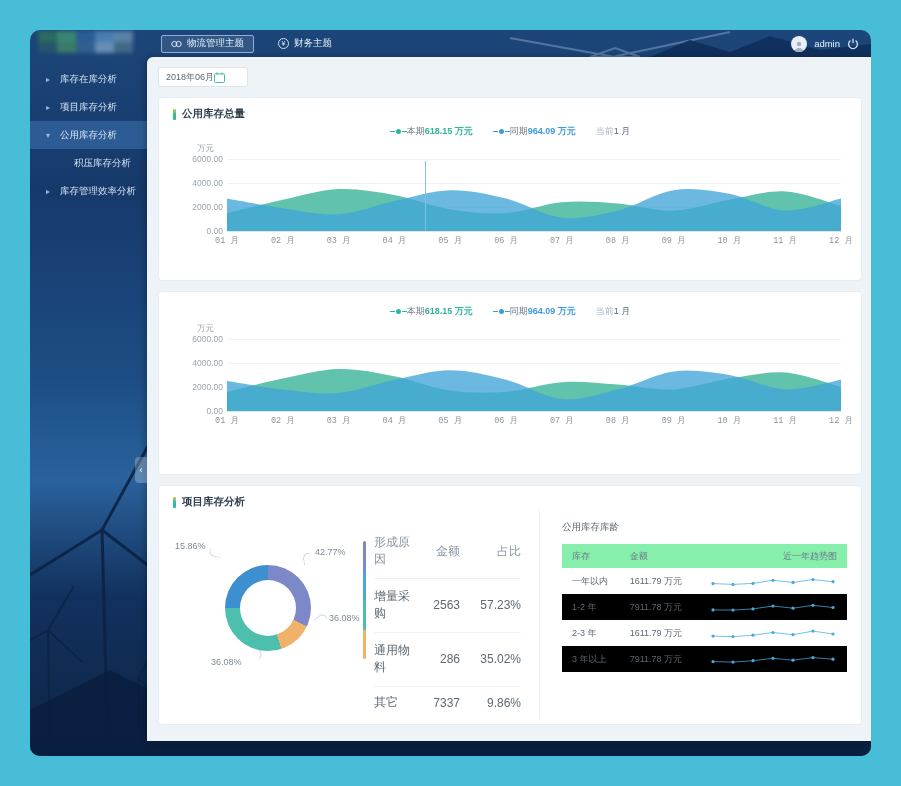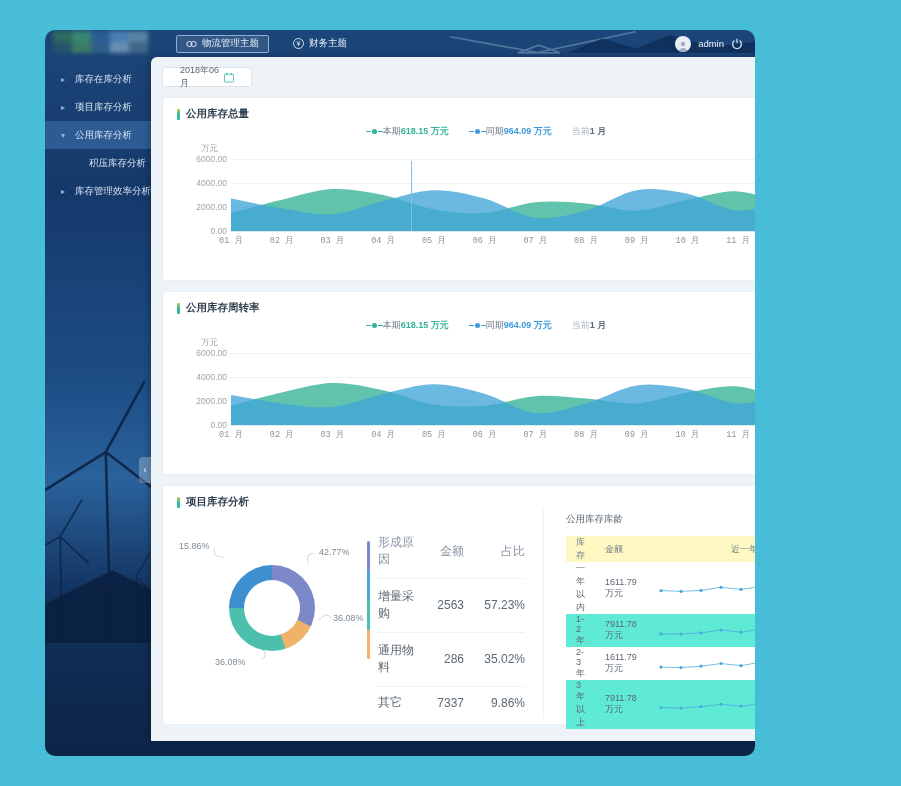--- a/index.html
+++ b/index.html
@@ -1,19 +1,19 @@
 <!DOCTYPE html>
 <html><head>
 <meta charset="utf-8">
 <style>
   * { margin:0; padding:0; box-sizing:border-box; }
   html,body { width:901px; height:786px; }
   body { background:#47bdd8; font-family:"Liberation Sans","DejaVu Sans",sans-serif; position:relative; overflow:hidden; }
 
-  .window { position:absolute; left:45px; top:30px; width:710px; height:726px;
+  .window { position:absolute; left:30px; top:30px; width:841px; height:726px;
     border-radius:10px; overflow:hidden;
     background:linear-gradient(180deg,#1c4679 0%,#16396b 22%,#1d4d85 48%,#2a629c 62%,#12315d 78%,#0d2547 100%); }
   .bg-art { position:absolute; inset:0; z-index:1; pointer-events:none; }
 
   
   header { position:relative; z-index:3; height:27px; display:flex; align-items:center; padding:0 12px 0 8px; }
   .logo-blur { display:grid; grid-template-columns:repeat(5,19px); grid-template-rows:11px 11px; filter:blur(2px); opacity:.95; margin-top:-3px; }
   .logo-blur i { display:block; }
   .tabs { display:flex; gap:14px; margin-left:28px; align-items:center; }
   .tab { display:flex; align-items:center; gap:5px; height:18px; padding:0 9px; font-size:9.5px; color:#e4eefa;
@@ -36,38 +36,38 @@
   .sidebar li.active { background:#2d5c95; }
   .sidebar li.child { padding-left:30px; }
 
   .main { flex:1; background:#eef3f8; border-radius:6px 0 0 0; margin-bottom:15px;
     padding:8px 9px 0 11px; position:relative; box-shadow:-2px 0 6px rgba(0,0,0,.25); }
   .collapse { position:absolute; left:-12px; top:400px; width:12px; height:26px;
     background:rgba(255,255,255,.25); border:none; border-radius:4px 0 0 4px;
     color:#fff; font-size:9px; cursor:pointer; }
 
   .datebox { width:90px; height:20px; background:#fff; border:1px solid #dde4ea; border-radius:3px;
-    display:flex; align-items:center; justify-content:flex-start; padding:0 17px; margin:2px 0 10px 0;
+    display:flex; align-items:center; justify-content:flex-start; padding:0 7px; margin:2px 0 10px 0;
     font-size:9px; color:#5c6873; cursor:pointer; }
 
   .card { background:#fff; border:1px solid #e6edf4; border-radius:4px; padding:9px 14px; margin-bottom:10px; }
   .chart-card { height:184px; }
   .card-title { display:flex; align-items:center; gap:6px; }
   .accent { width:3px; height:11px; border-radius:1px; background:linear-gradient(180deg,#b9d24f 0%,#2fb9a0 55%); }
   .card-title h2 { font-size:10.5px; color:#2f3e4e; font-weight:bold; }
 
   .legend { display:flex; justify-content:center; align-items:center; gap:20px; height:16px; margin-top:2px; font-size:9px; }
   .lg-item { display:flex; align-items:center; cursor:pointer; }
   .lg-mark { display:flex; align-items:center; }
   .lg-mark i { width:5px; height:1px; }
   .lg-mark b { width:5px; height:5px; border-radius:50%; margin:0 1px; }
   .lg-label { color:#6d7b8a; }
   .lg-value { font-weight:bold; }
   .lg-now .lg-label { color:#a6b3c4; }
-  .lg-now .lg-value { color:#5a6b80; font-weight:bold; }
+  .lg-now .lg-value { color:#5a6b80; font-weight:normal; }
 
   .chart { position:relative; height:104px; margin:4px 2px 0 6px; }
   .plot { position:absolute; left:48px; right:4px; top:16px; height:72px; }
   .grid { position:absolute; left:0; right:0; height:1px; background:#eef2f6; }
   .grid.base { background:#dfe7ee; }
   .plot svg { position:absolute; inset:0; width:100%; height:100%; }
   .marker { position:absolute; width:1px; top:2px; bottom:0; background:#85bde4; }
   .y-unit { position:absolute; left:18px; top:0; font-size:8.5px; color:#9aa5ad; }
   .ytick { position:absolute; right:calc(100% - 44px); width:40px; text-align:right; font-size:8.5px; color:#9aa5ad; }
   .xaxis { position:absolute; left:48px; right:4px; top:92px; height:12px;font-family:Liberation Mono, monospace; }
@@ -92,26 +92,26 @@
   .strip { width:3px; height:118px; margin-top:14px; border-radius:2px; overflow:hidden; display:flex; flex-direction:column; }
   .strip i { flex:1; }
   .mini-table table { flex:1; border-collapse:collapse; font-size:12px; }
   .mini-table th { color:#8b97a5; font-weight:normal; padding:3px 0 5px; }
   .mini-table td { color:#5c6873; padding:5px 0; border-top:1px solid #edf2f7; }
   .mini-table th:first-child, .mini-table td:first-child { text-align:left; width:46px; }
   .mini-table th:nth-child(2), .mini-table td:nth-child(2) { text-align:right; width:40px; }
   .mini-table th:nth-child(3), .mini-table td:nth-child(3) { text-align:right; }
 
   .aging { flex:1; margin-left:18px; padding-left:22px; border-left:1px solid #eef2f6; }
-  .aging h3 { font-size:9.5px; color:#5c6873; font-weight:normal; margin:4px 0 10px; }
+  .aging h3 { font-size:9.5px; color:#5c6873; font-weight:normal; margin:12px 0 10px; }
   .aging table { width:100%; border-collapse:collapse; font-size:9px; }
-  .aging th { background:#fef9c3; color:#6d7b8a; font-weight:normal; height:24px; text-align:left; padding:0 10px; }
+  .aging th { background:#86efac; color:#6d7b8a; font-weight:normal; height:24px; text-align:left; padding:0 10px; }
   .aging th:last-child { text-align:right; }
   .aging td { height:26px; color:#5c6873; padding:0 10px; }
-  .aging tr.stripe td { background:#5eead4; }
+  .aging tr.stripe td { background:#000000; }
   .aging td.spark-cell { text-align:right; }
   .aging td.spark-cell svg { vertical-align:middle; }
 </style>
 </head>
 <body>
 
 <div class="window">
 
   <svg class="bg-art" viewBox="0 0 841 726" preserveAspectRatio="none">
     <path d="M560,27 L610,27 L585,18 Z M582,27 L700,2 M585,27 L480,8" stroke="rgba(190,210,230,.35)" stroke-width="2" fill="none"></path>
@@ -274,24 +274,20 @@
               <span style="left: 63.6364%;">08 月</span>
               <span style="left: 72.7273%;">09 月</span>
               <span style="left: 81.8182%;">10 月</span>
               <span style="left: 90.9091%;">11 月</span>
               <span style="left: 100%;">12 月</span>
             </div>
           </div>
       </section>
 
       <section class="card chart-card">
-        <div class="card-title">
-          <span class="accent"></span>
-          <h2>公用库存周转率</h2>
-        </div>
         <div class="legend">
             <span class="lg-item">
               <span class="lg-mark">
         <i style="background:#2fb59c"></i>
                 <b style="background:#2fb59c"></b>
                 <i style="background:#2fb59c"></i>
               </span>
       <span class="lg-label">本期</span>
       <span class="lg-value" style="color:#2fb59c">618.15 万元</span>
             </span>

